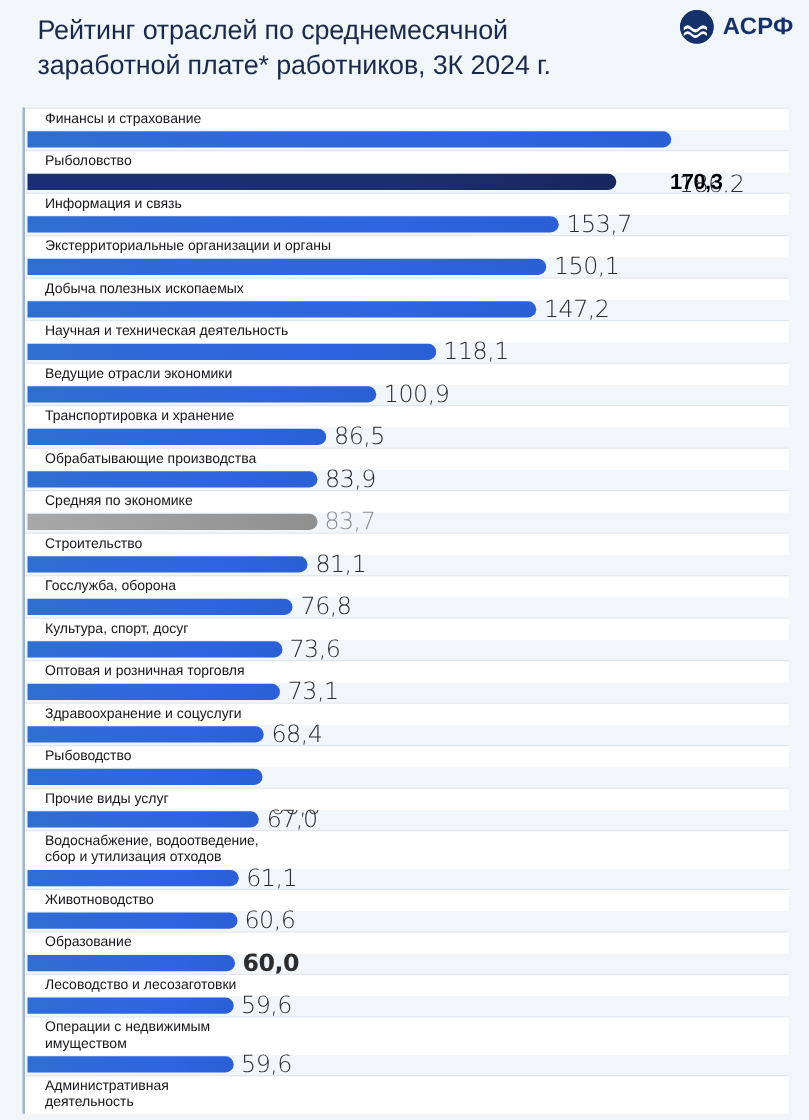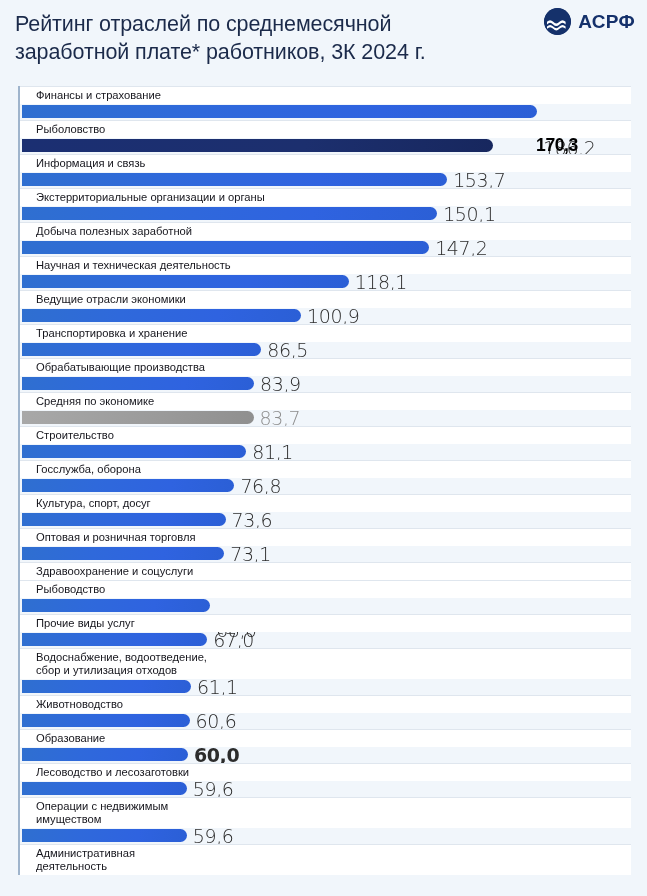--- a/index.html
+++ b/index.html
@@ -11,21 +11,21 @@
     height: 896px;
     background: #f1f6fb;
     font-family: "Liberation Sans", sans-serif;
     overflow: hidden;
     position: relative;
   }
 
   
   .header {
     position: relative;
-    padding: 10px 14px 0 15px;
+    padding: 10px 14px 0 30px;
     height: 86px;
     box-sizing: border-box;
   }
   .title {
     font-size: 21.5px;
     line-height: 28px;
     color: #1b2a4a;
     font-weight: 400;
     letter-spacing: -0.1px;
     max-width: 505px;
@@ -159,21 +159,21 @@
       </div>
     </div>
     <div class="row">
       <div class="row-label">Экстерриториальные организации и органы</div>
       <div class="bar-line">
         <div class="bar" style="width: 415.177px;"></div>
         <span class="value" style="left: 423.177px;">150,1</span>
       </div>
     </div>
     <div class="row">
-      <div class="row-label">Добыча полезных заработной</div>
+      <div class="row-label">Добыча полезных ископаемых</div>
       <div class="bar-line">
         <div class="bar" style="width: 407.155px;"></div>
         <span class="value" style="left: 415.155px;">147,2</span>
       </div>
     </div>
     <div class="row">
       <div class="row-label">Научная и техническая деятельность</div>
       <div class="bar-line">
         <div class="bar" style="width: 326.665px;"></div>
         <span class="value" style="left: 334.665px;">118,1</span>
@@ -230,20 +230,24 @@
     </div>
     <div class="row">
       <div class="row-label">Оптовая и розничная торговля</div>
       <div class="bar-line">
         <div class="bar" style="width: 202.195px;"></div>
         <span class="value" style="left: 210.195px;">73,1</span>
       </div>
     </div>
     <div class="row">
       <div class="row-label">Здравоохранение и соцуслуги</div>
+      <div class="bar-line">
+        <div class="bar" style="width: 189.194px;"></div>
+        <span class="value" style="left: 197.194px;">68,4</span>
+      </div>
     </div>
     <div class="row">
       <div class="row-label">Рыбоводство</div>
       <div class="bar-line">
         <div class="bar" style="width: 188.088px;"></div>
         <span class="value" style="left: 196.088px; margin-top: 24px;">68,0</span>
       </div>
     </div>
     <div class="row">
       <div class="row-label">Прочие виды услуг</div>

